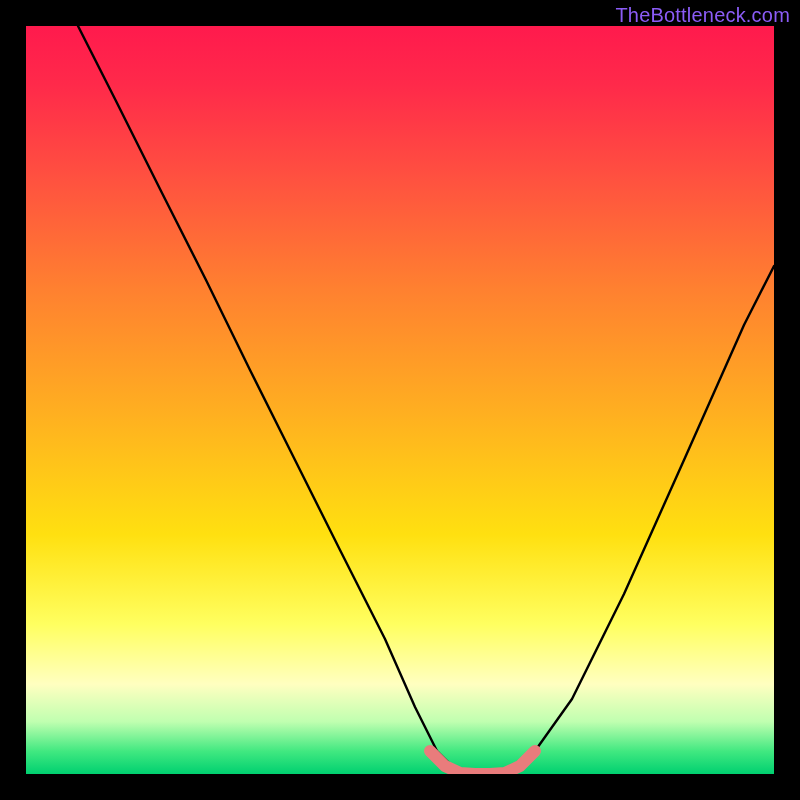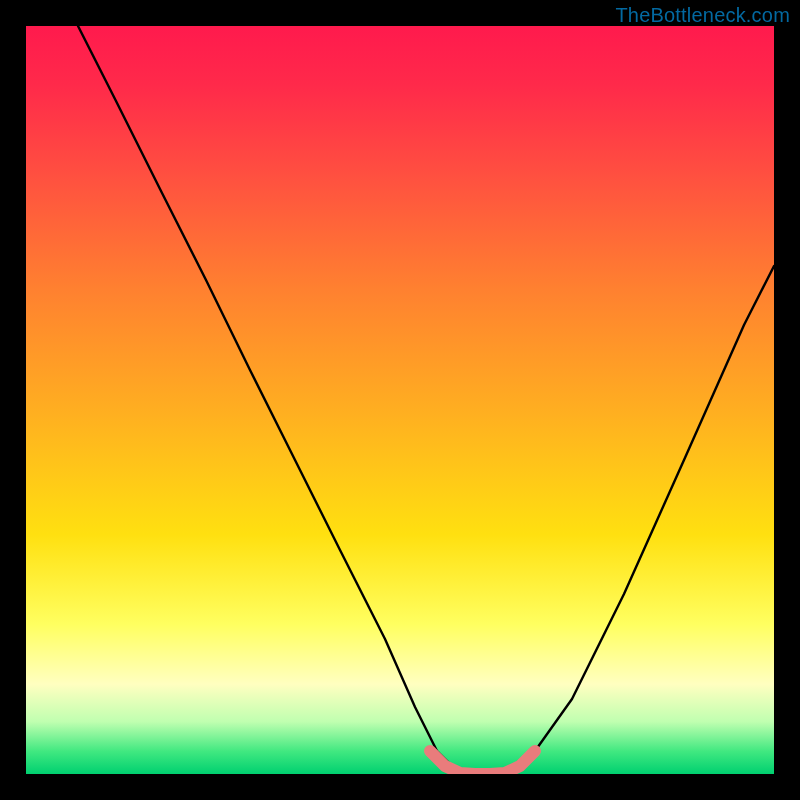--- a/index.html
+++ b/index.html
@@ -50,21 +50,21 @@
     position: absolute;
     left: 0;
     top: 0;
     width: 100%;
     height: 100%;
   }
   .watermark {
     position: absolute;
     top: 4px;
     right: 10px;
-    color: #0369a1;
+    color: #8b5cf6;
     font-size: 20px;
     font-weight: 400;
     letter-spacing: 0.2px;
   }
 </style>
 </head>
 <body>
 
 <div class="frame">
 

